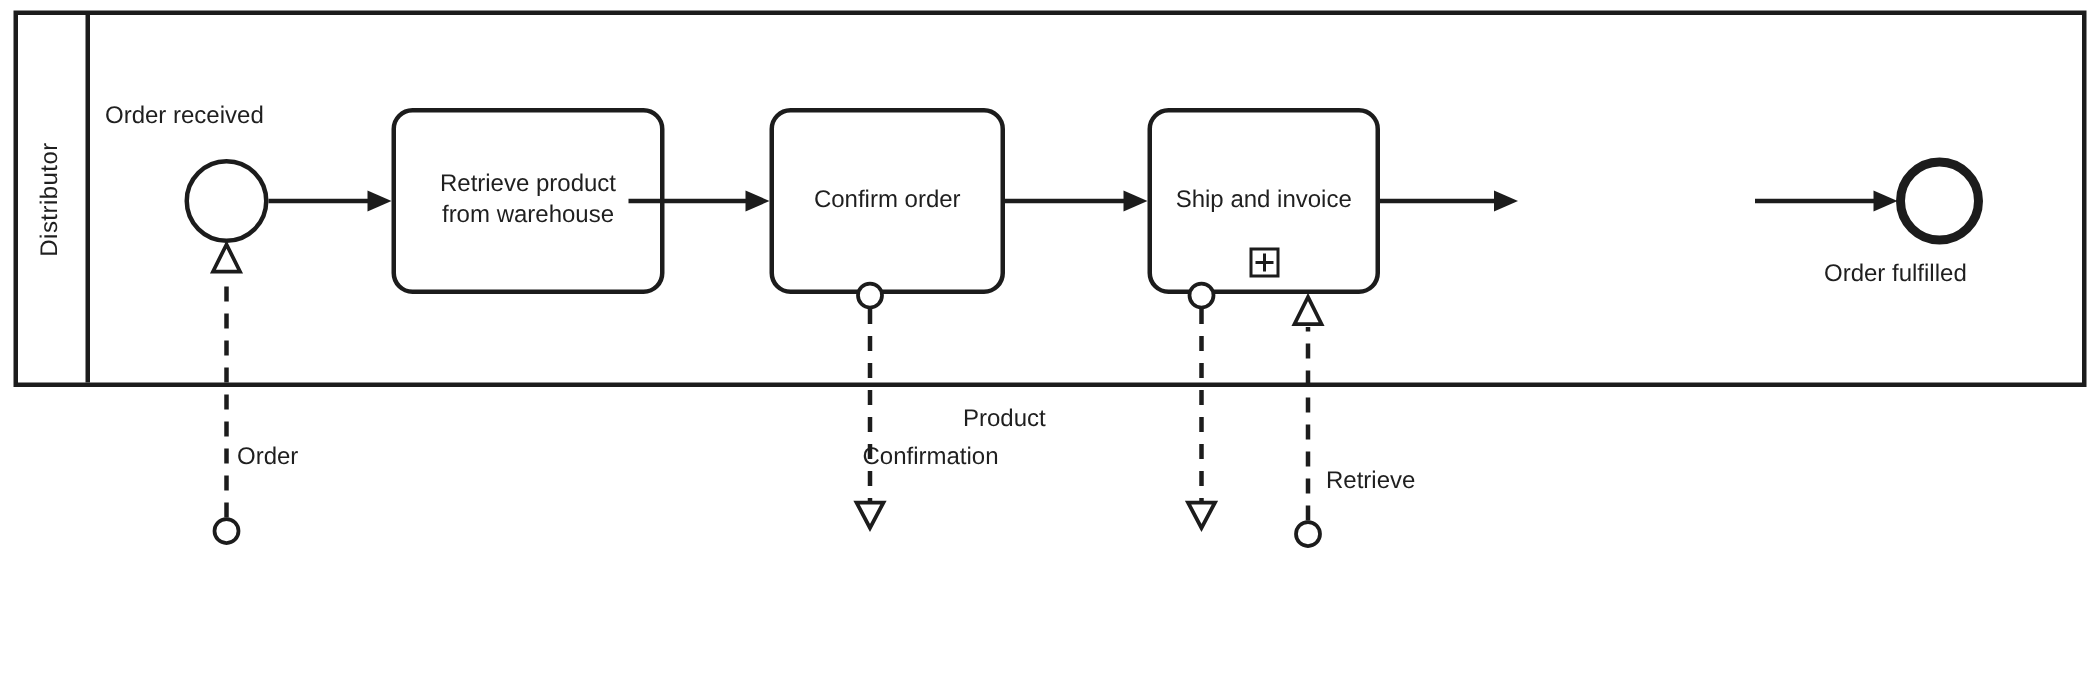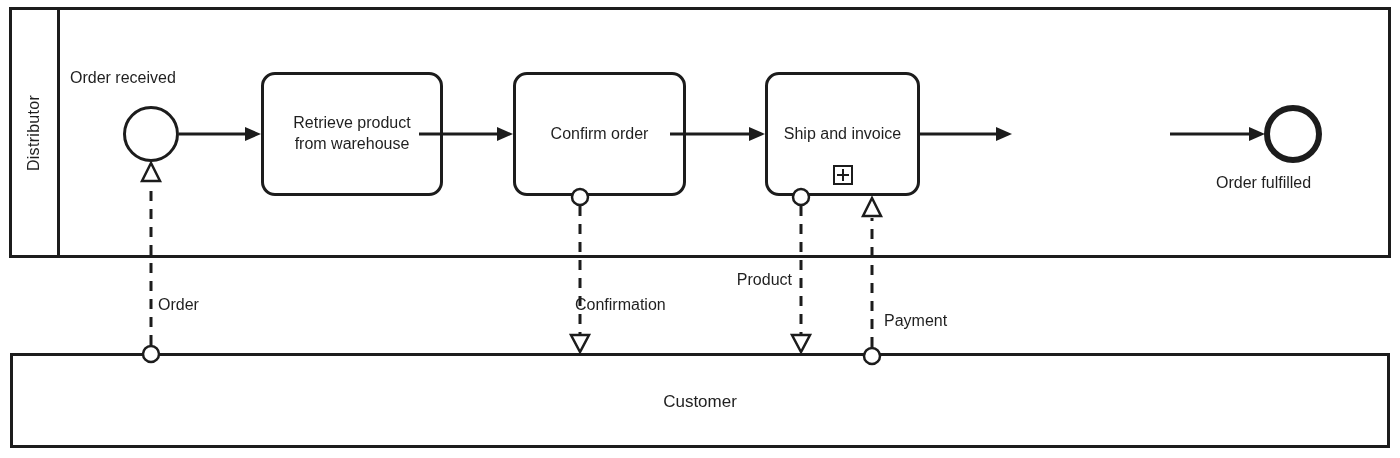--- a/index.html
+++ b/index.html
@@ -88,51 +88,48 @@
   .plus-marker::before { left: 2px; right: 2px; top: 50%; height: 2px; margin-top: -1px; }
   .plus-marker::after  { top: 2px; bottom: 2px; left: 50%; width: 2px; margin-left: -1px; }
 
   
   .flow-label {
     position: absolute;
     font-size: 16px;
     white-space: nowrap;
   }
   .flow-label.center { text-align: left; }
-  .flow-label.right  { text-align: right; }
+  .flow-label.right  { }
 
   svg.connectors {
     position: absolute;
     left: 0; top: 0;
     pointer-events: none;
   }
 </style>
 </head>
 <body>
 
 <div id="canvas">
 
   <div class="pool" style="left:9px; top:7px; width:1382px; height:251px;">
     <div class="pool-band">
       <span>Distributor</span>
     </div>
   </div>
 
-  <div class="pool" style="left:10px; top:353px; width:1380px; height:95px;">
-    <div class="pool-title" style="top:36px;">Customer</div>
-  </div>
 
   <div class="event start" style="left:123px; top:106px; width:56px; height:56px;"></div>
   <div class="flow-label center" style="left:70px; top:69px; width:160px;">Order received</div>
 
   <div class="task" style="left:261px; top:72px; width:182px; height:124px;">
     <span class="tlabel">Retrieve product from warehouse</span>
   </div>
 
-  <div class="task" style="left:513px; top:72px; width:173px; height:124px;">
+  <div class="task" style="left:513px; top:72px; width:157px; height:124px;">
     <span class="tlabel">Confirm order</span>
   </div>
 
   <div class="task" style="left:765px; top:72px; width:155px; height:124px;">
     <span class="tlabel">Ship and invoice</span>
     <div class="plus-marker"></div>
   </div>
 
 
   <div class="event end" style="left:1264px; top:105px; width:58px; height:58px;"></div>
@@ -185,15 +182,15 @@
       <polygon points="872,198 863,216 881,216" fill="#ffffff" stroke="#1c1c1c" stroke-width="2.5"></polygon>
     </g>
   </svg>
 
   <div class="flow-label" style="left:158px; top:296px;">Order</div>
 
   <div class="flow-label" style="left:575px; top:296px;">Confirmation</div>
 
   <div class="flow-label right" style="left:642px; top:271px; width:150px;">Product</div>
 
-  <div class="flow-label" style="left:884px; top:312px;">Payment</div>
+  <div class="flow-label" style="left:884px; top:312px;">Retrieve</div>
 
 </div>
 
 </body></html>

